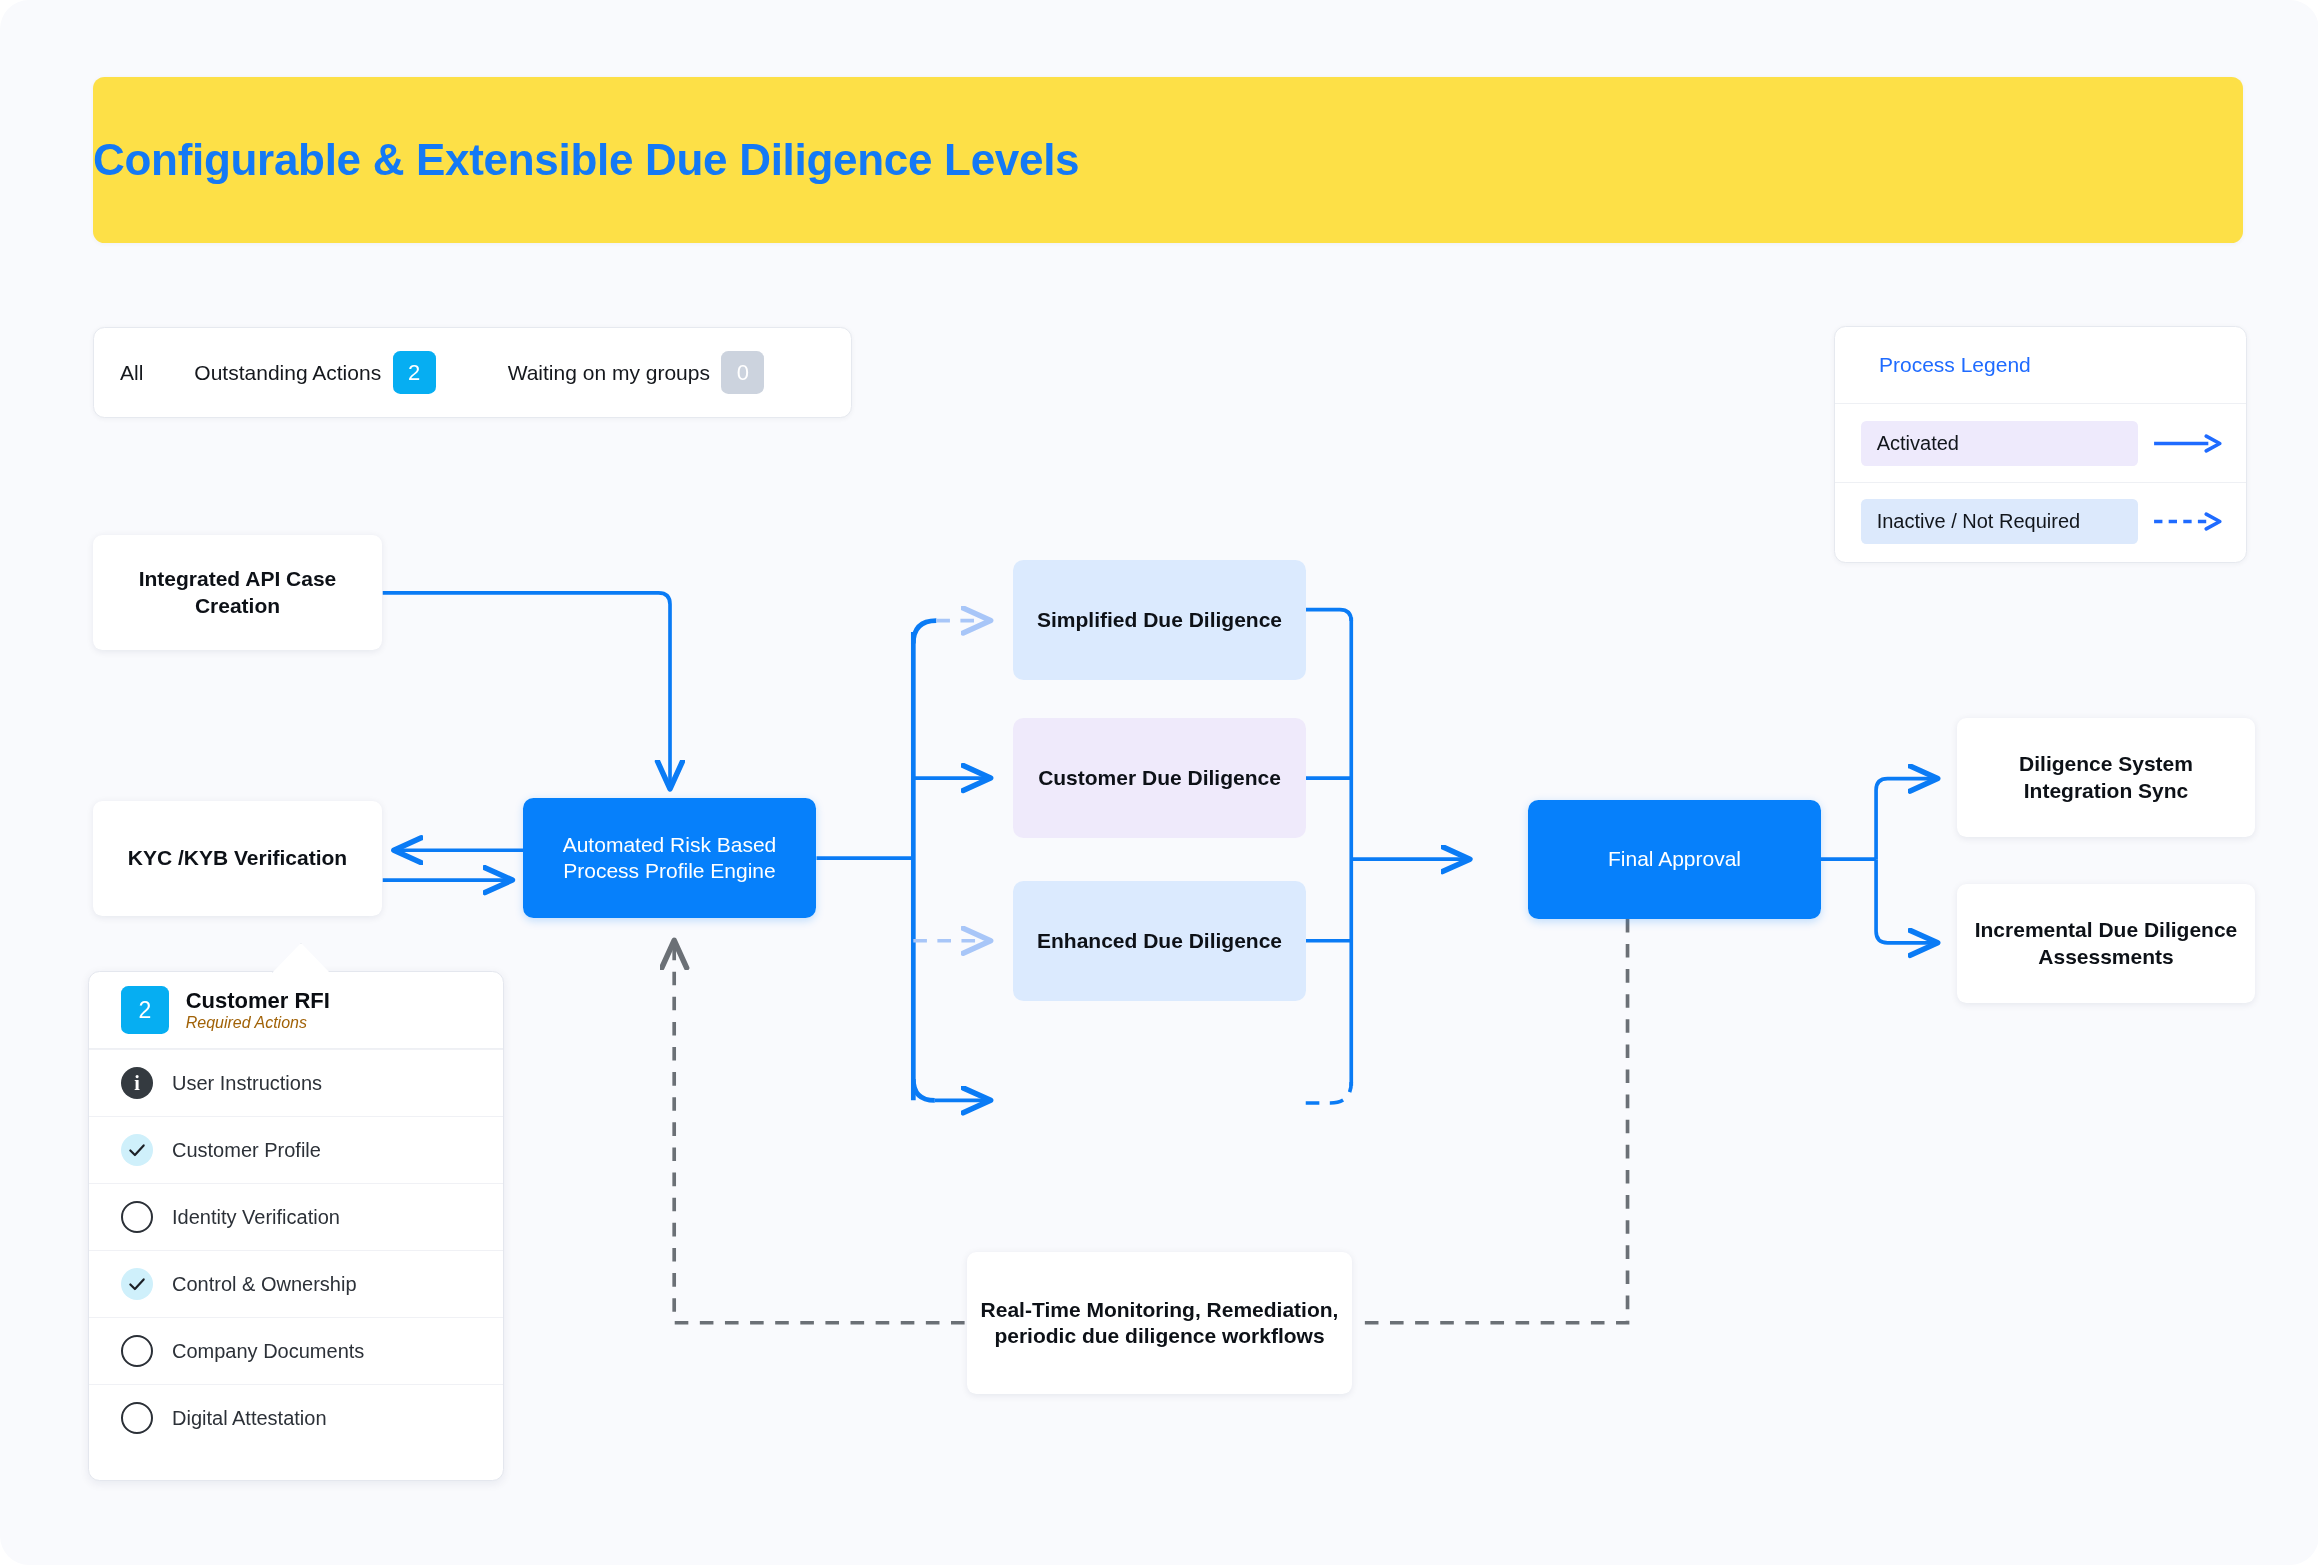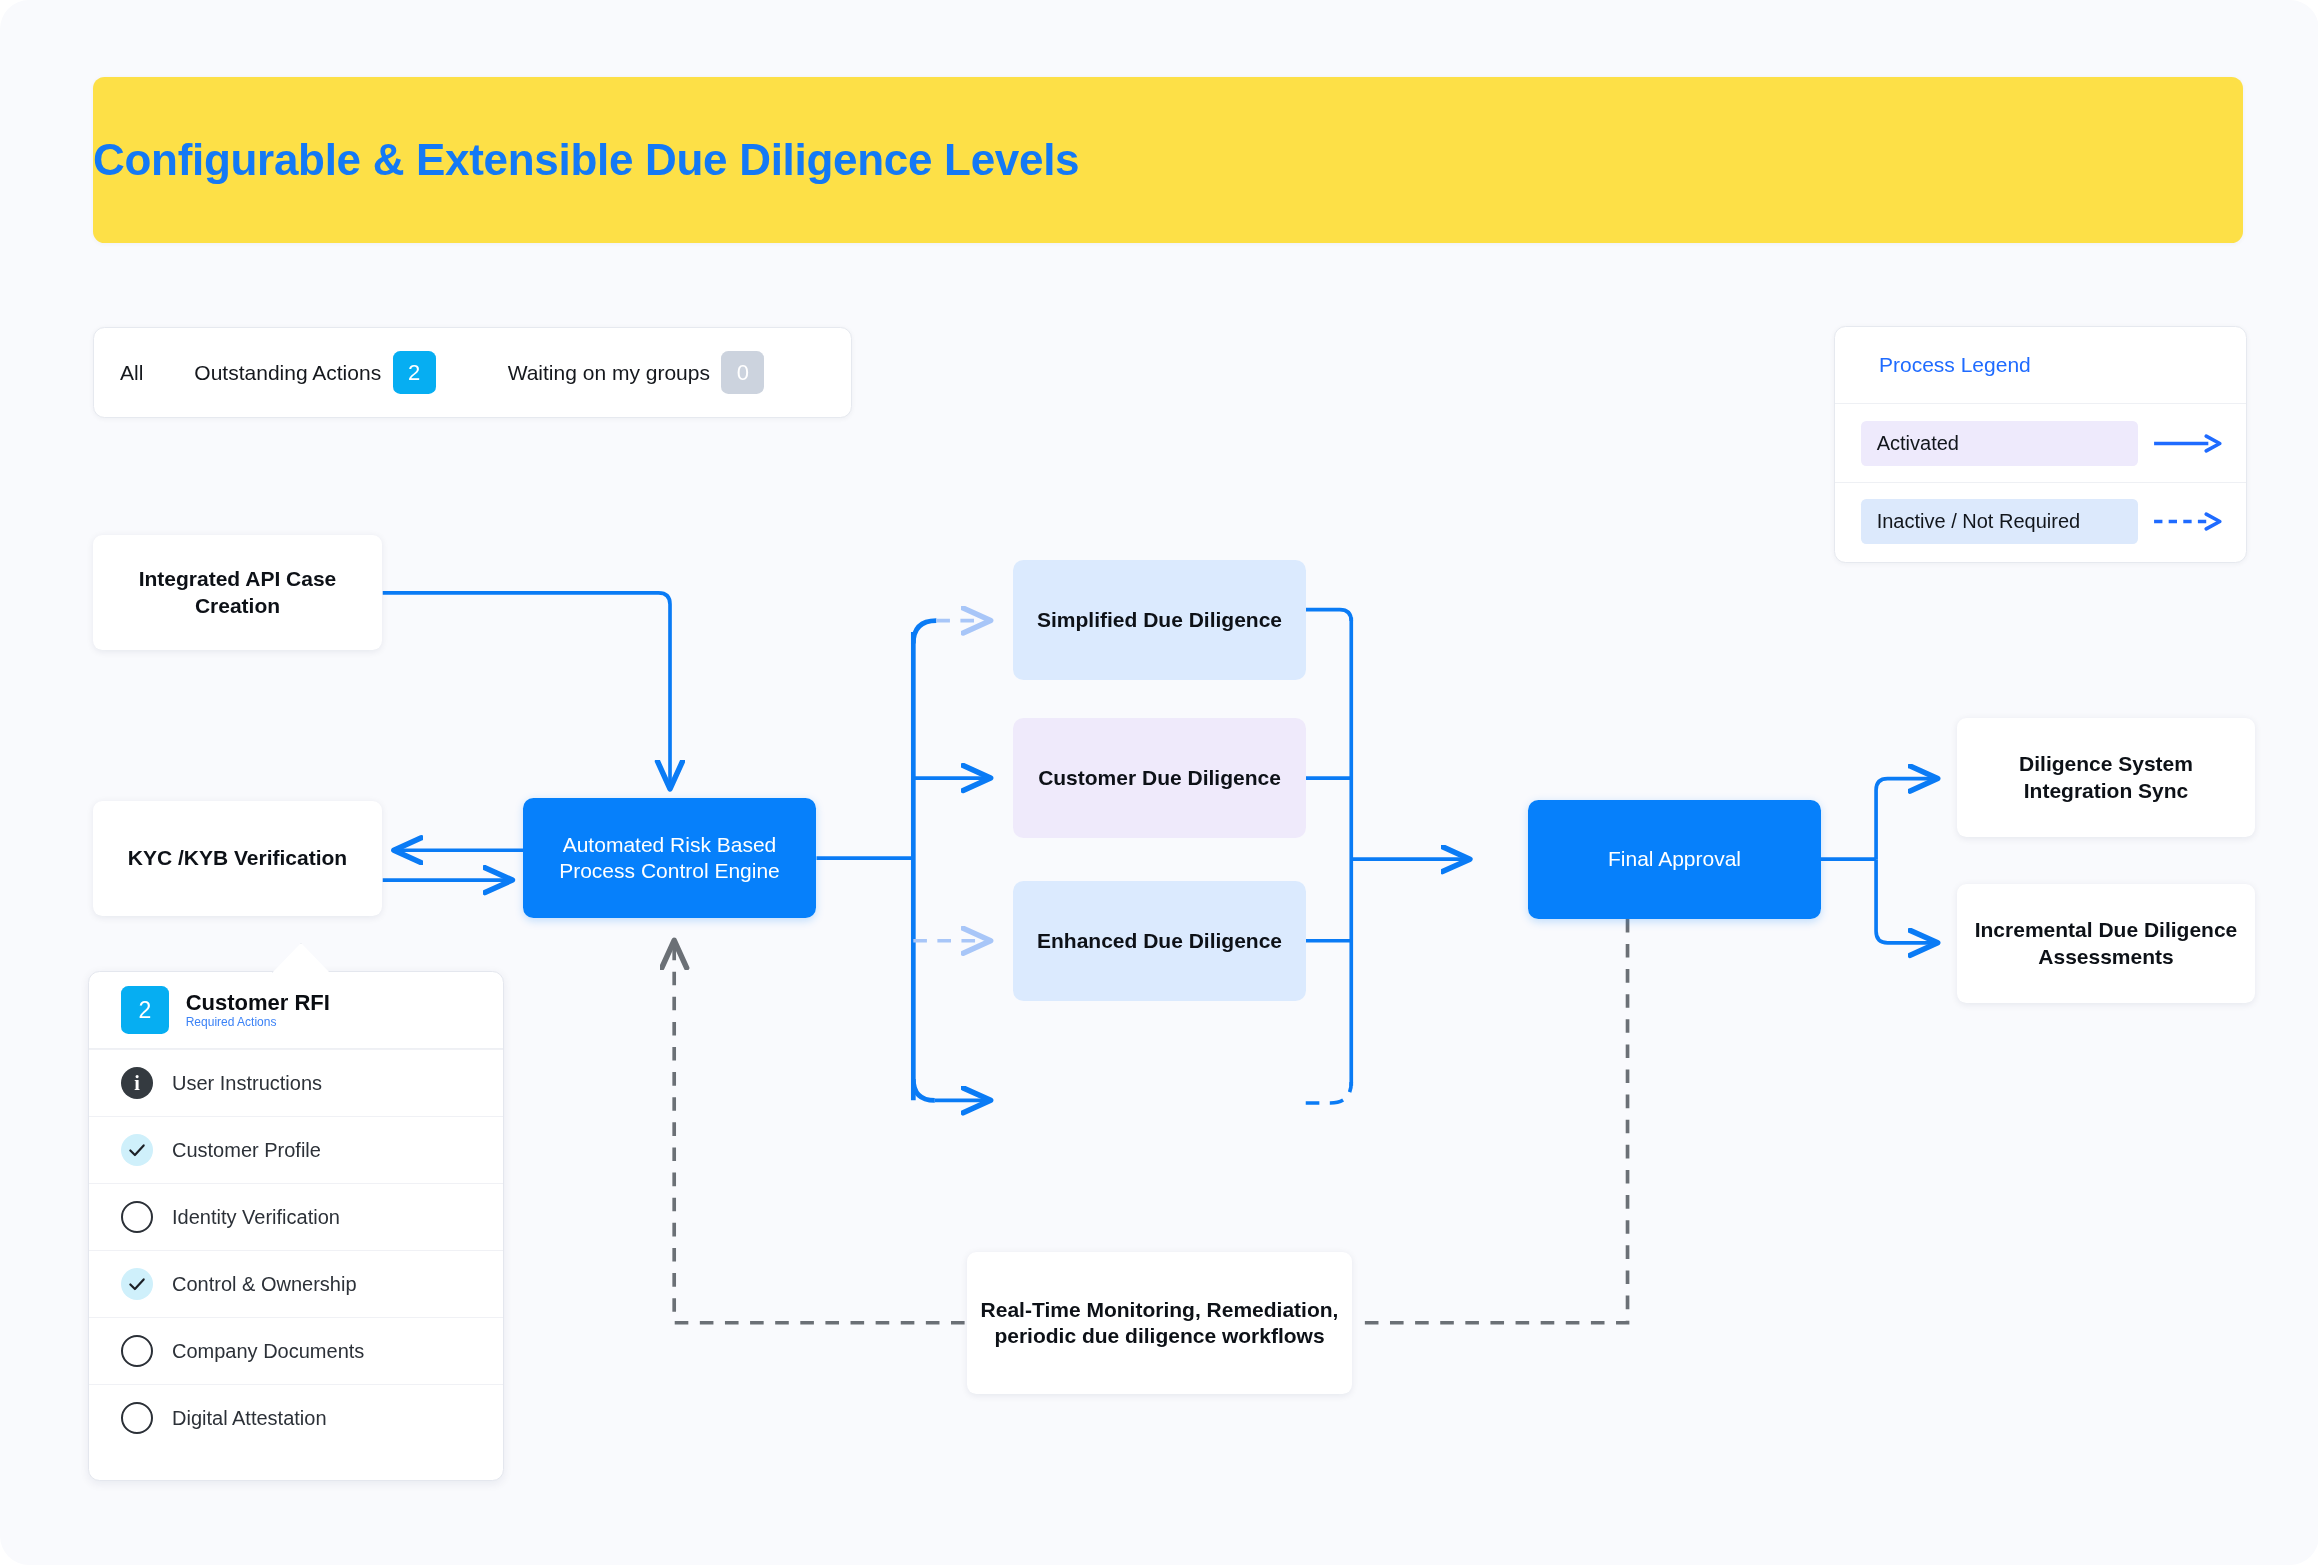--- a/index.html
+++ b/index.html
@@ -181,21 +181,21 @@
     border-bottom: 1px solid #eef0f4;
   }
   #rfi-count {
     width: 48px; height: 48px;
     background: #06aef2;
     border-radius: 7.3px;
     display: flex; align-items: center; justify-content: center;
     color: #ffffff; font-size: 23px;
   }
   #rfi-title { font-size: 22px; font-weight: 700; color: #0a0d12; line-height: 1.15; }
-  #rfi-sub   { font-size: 12px; color: #3b82f6; line-height: 1.2; }
+  #rfi-sub   { font-size: 16px; color: #a16207; line-height: 1.2; font-style: italic; }
 
   .rfi-item {
     height: 67px;
     display: flex; align-items: center;
     padding-left: 32px;
     gap: 19px;
     font-size: 20px; color: #2c3138;
     border-top: 1px solid #f0f1f5;
   }
   .rfi-item:first-of-type { border-top: none; }
@@ -296,21 +296,21 @@
     <path d="M3585,1642 L3585,1510 Q3585,1488 3607,1488 L3700,1488" fill="none" stroke="#0a7bf5" stroke-width="7" marker-end="url(#ar-blue)"></path>
     <path d="M3585,1642 L3585,1780 Q3585,1802 3607,1802 L3700,1802" fill="none" stroke="#0a7bf5" stroke-width="7" marker-end="url(#ar-blue)"></path>
 
     <path d="M3110,1756 L3110,2528 L2588,2528" fill="none" stroke="#6b7076" stroke-width="7" stroke-dasharray="26 22"></path>
 
     <path d="M1843,2528 L1288,2528 L1288,1800" fill="none" stroke="#6b7076" stroke-width="7" stroke-dasharray="26 22" marker-end="url(#ar-gray)"></path>
   </svg>
 
   <div class="node node-white" id="n-kyc">KYC /KYB Verification</div>
   <div class="node node-white" id="n-api">Integrated API Case Creation</div>
-  <div class="node node-blue" id="n-engine">Automated Risk Based Process Control Engine</div>
+  <div class="node node-blue" id="n-engine">Automated Risk Based Process Profile Engine</div>
 
   <div class="node node-dd dd-blue" id="n-sdd">Simplified Due Diligence</div>
   <div class="node node-dd dd-purple" id="n-cdd">Customer Due Diligence</div>
   <div class="node node-dd dd-blue" id="n-edd">Enhanced Due Diligence</div>
 
   <div class="node node-blue" id="n-final">Final Approval</div>
   <div class="node node-white" id="n-sync">Diligence System Integration Sync</div>
   <div class="node node-white" id="n-inc">Incremental Due Diligence Assessments</div>
   <div class="node node-white" id="n-monitor">Real-Time Monitoring, Remediation, periodic due diligence workflows</div>
 

